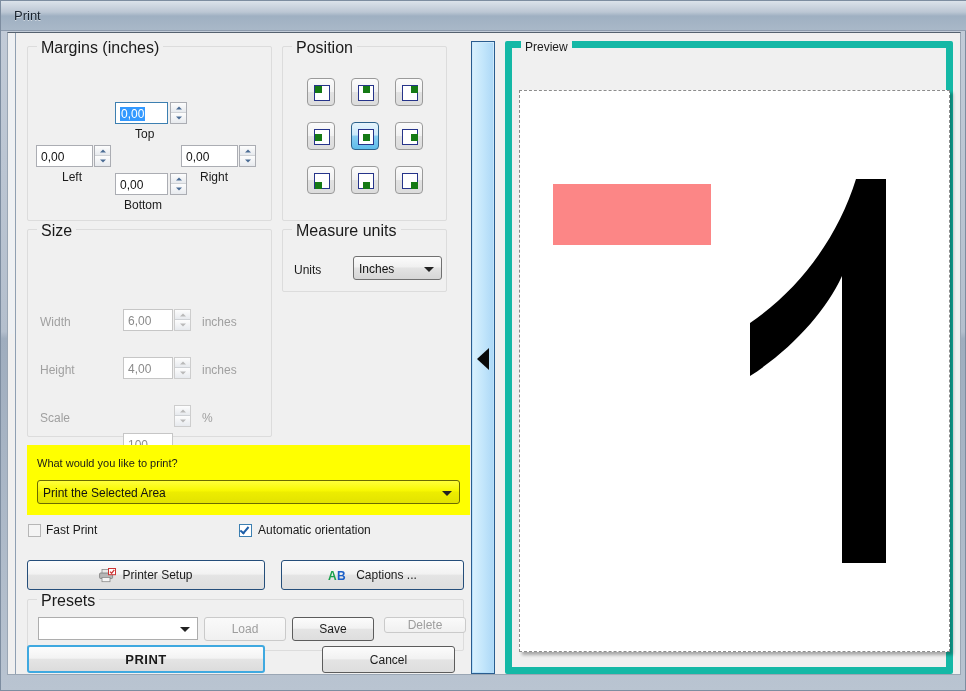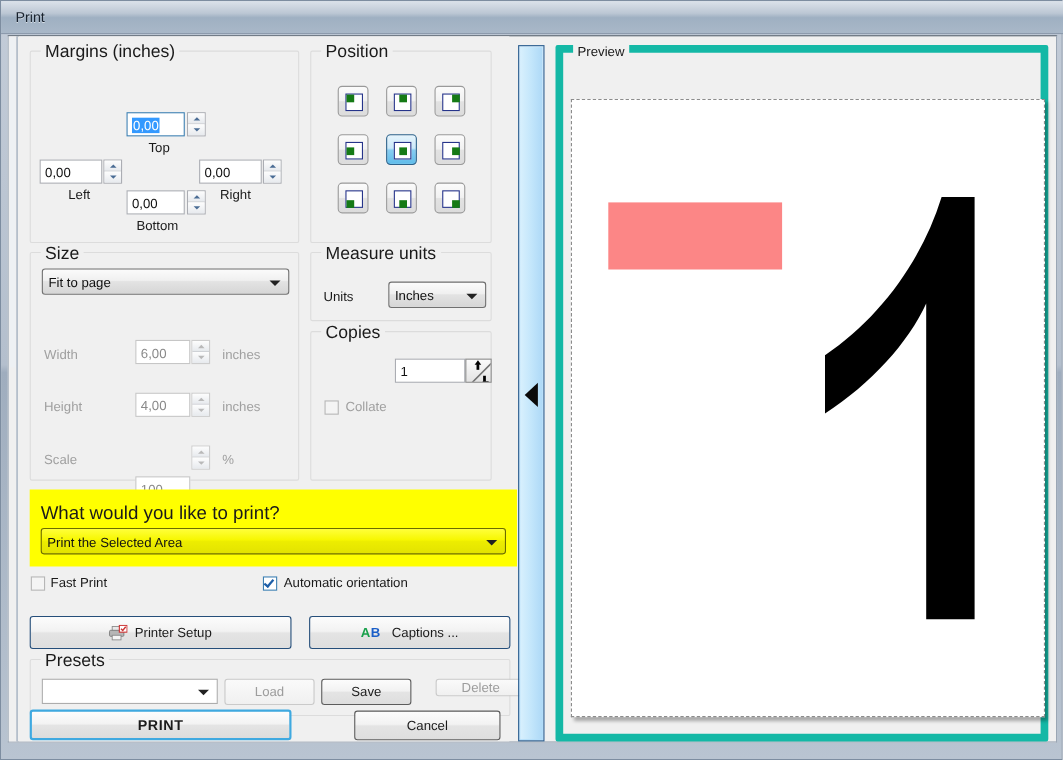--- a/index.html
+++ b/index.html
@@ -372,24 +372,20 @@
         <div class="posbtn" style="left:112px; top:119px;">
           <div class="pg">
             <div class="blk" style="left:8px; top:8px;"></div>
           </div>
         </div>
       </div>
 
       <div class="group" style="left:10px; top:196px; width:245px; height:208px;">
         <div class="g-title">Size</div>
 
-        <div class="combo" style="left:10px; top:14px; width:225px;">
-          <span>Fit to page</span>
-          <span class="arw"></span>
-        </div>
 
         <div class="lbl dim" style="left:12px; top:85px;">Width</div>
         <div class="tbox disabled" style="left:95px; top:79px; width:50px;">
           <span>6,00</span>
         </div>
         <div class="spin disabled" style="left:146px; top:79px;">
           <div class="up">
               <i></i>
             </div>
           <div class="dn">
@@ -429,42 +425,23 @@
 
       <div class="group" style="left:265px; top:196px; width:165px; height:63px;">
         <div class="g-title">Measure units</div>
         <div class="lbl" style="left:11px; top:33px;">Units</div>
         <div class="combo" style="left:70px; top:26px; width:89px;">
           <span>Inches</span>
           <span class="arw"></span>
         </div>
       </div>
 
-      <div class="group" style="left:265px; top:268px; width:165px; height:136px;">
-        <div class="g-title">Copies</div>
-        <div class="tbox" style="left:76px; top:24px; width:64px;">
-          <span>1</span>
-        </div>
-        <div class="spin-diag" style="left:140px; top:24px;">
-          <svg class="slash" width="34" height="34" viewBox="0 0 34 34">
-            <line x1="29" y1="5" x2="7" y2="27" stroke="#6f6f6f" stroke-width="1.4"></line>
-            <g fill="#000">
-              <polygon points="11.5,8.5 14.5,4.5 17.5,8.5"></polygon>
-              <rect x="13.2" y="8.0" width="2.5" height="5.2"></rect>
-              <polygon points="18.5,23.5 21.5,27.5 24.5,23.5"></polygon>
-              <rect x="19.2" y="18.6" width="2.5" height="5.2"></rect>
-            </g>
-          </svg>
-        </div>
-        <div class="cb dim" style="left:12px; top:62px;"></div>
-        <div class="lbl dim" style="left:31px; top:61px;">Collate</div>
-      </div>
 
       <div id="yellowband" style="left:10px; top:412px; width:443px; height:70px;">
-        <div class="lbl" style="left:10px; top:12px; font-size:17px;">What would you like to print?</div>
+        <div class="lbl" style="left:10px; top:12px; font-size:11px;">What would you like to print?</div>
         <div class="combo yellow" style="left:10px; top:35px; width:423px;">
           <span>Print the Selected Area</span>
           <span class="arw"></span>
         </div>
       </div>
 
       <div class="cb dim" style="left:11px; top:491px;"></div>
       <div class="lbl" style="left:29px; top:490px;">Fast Print</div>
 
       <div class="cb checked" style="left:222px; top:491px;">
@@ -500,21 +477,21 @@
         <div class="combo plainwhite" style="left:10px; top:17px; width:160px; height:23px;">
           <span></span>
           <span class="arw" style="top:9px;"></span>
         </div>
         <div class="btn disabled" style="left:176px; top:17px; width:82px; height:24px;">
           <span>Load</span>
         </div>
         <div class="btn strong" style="left:264px; top:17px; width:82px; height:24px;">
           <span>Save</span>
         </div>
-        <div class="btn disabled" style="left:368px; top:17px; width:82px; height:16px;">
+        <div class="btn disabled" style="left:356px; top:17px; width:82px; height:16px;">
           <span>Delete</span>
         </div>
       </div>
 
       <div class="btn focusblue" style="left:10px; top:612px; width:238px; height:28px;
                   background: linear-gradient(180deg,#fdfdfd 0%,#f3f3f3 46%,#e4e4e4 52%,#dcdcdc 100%);">
         <span style="font-weight:bold;font-size:13px;letter-spacing:0.5px;">PRINT</span>
       </div>
       <div class="btn strong" style="left:305px; top:613px; width:133px; height:27px;">
         <span>Cancel</span>

